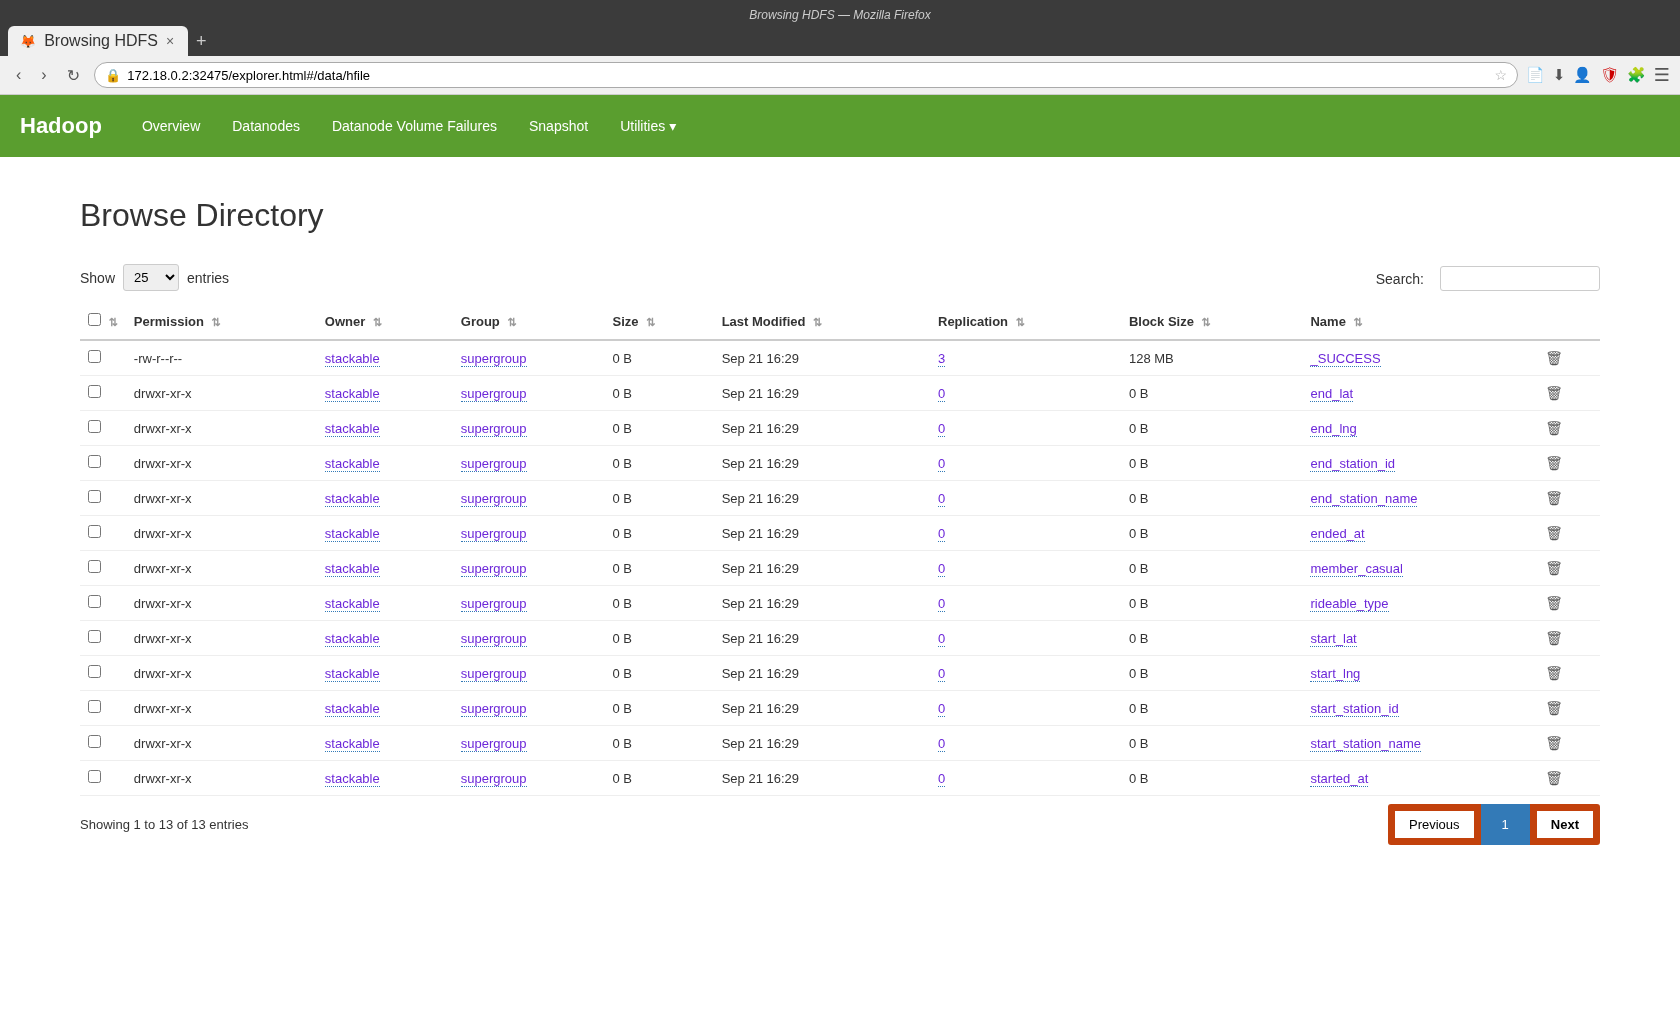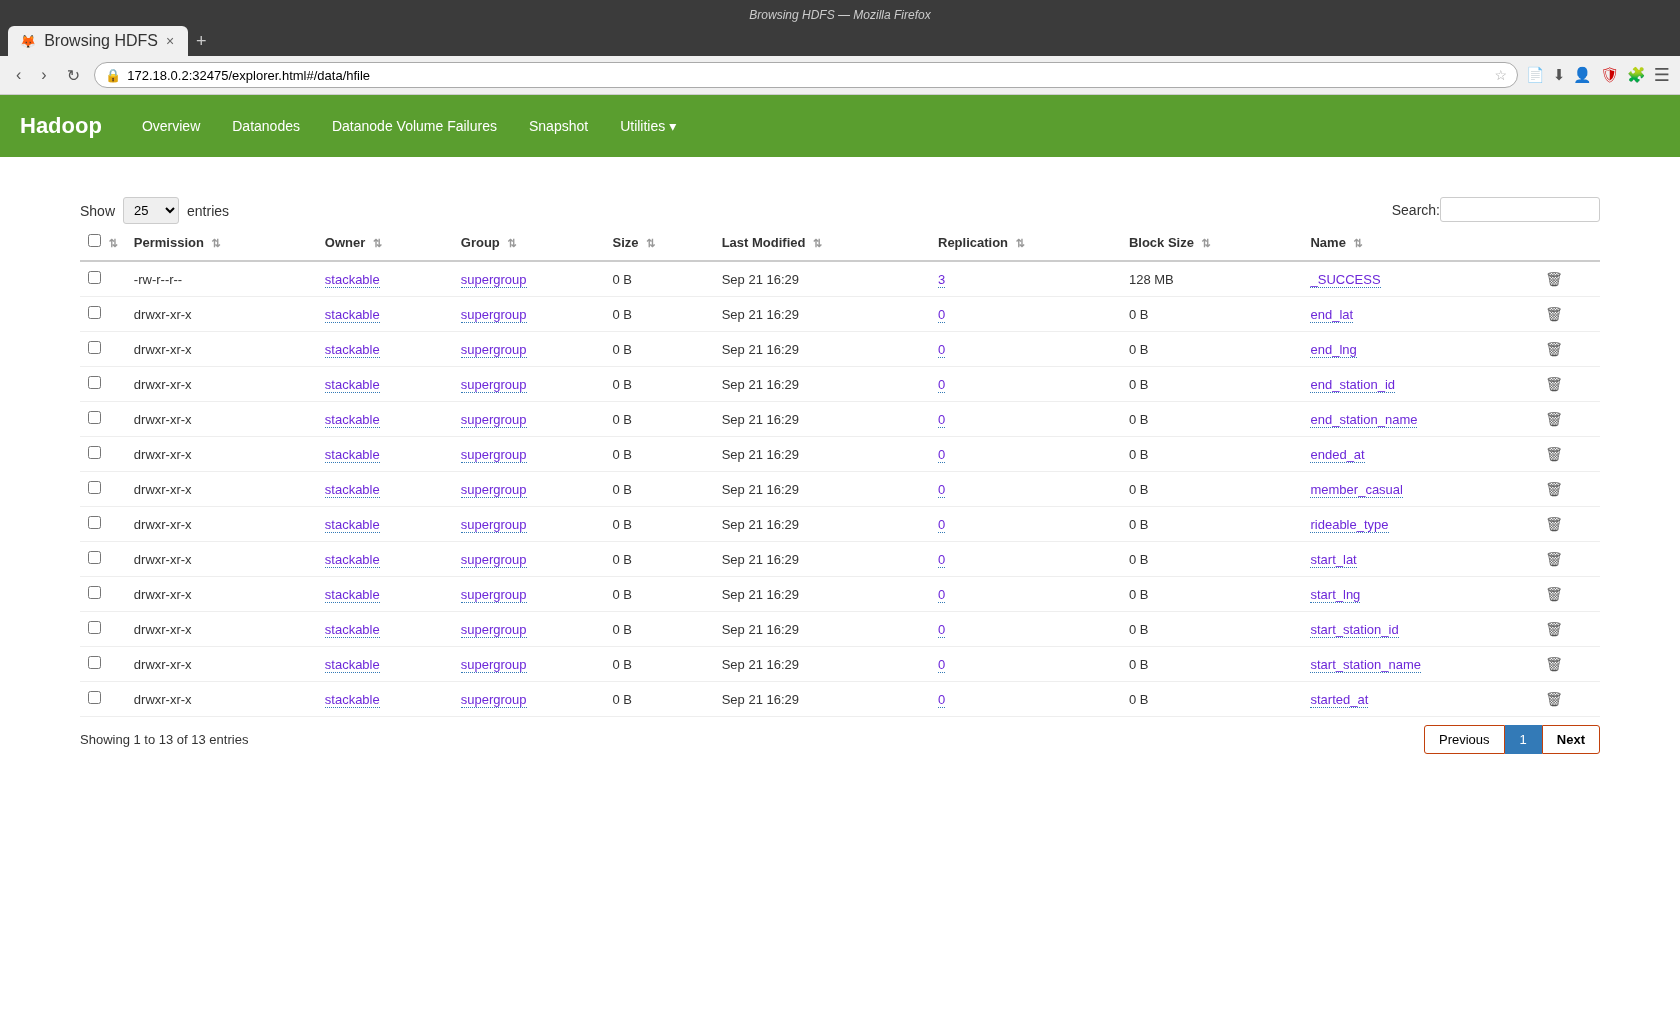--- a/index.html
+++ b/index.html
@@ -31,41 +31,41 @@
     .page-title { font-size: 32px; font-weight: 300; color: #333; margin-bottom: 30px; }
 
     
     .path-bar { display: flex; align-items: center; gap: 0; margin-bottom: 20px; }
     .path-input { flex: 1; padding: 8px 12px; border: 1px solid #ccc; font-size: 14px; border-radius: 3px 0 0 3px; outline: none; }
     .go-btn { padding: 8px 16px; background: #fff; border: 1px solid #ccc; border-left: none; cursor: pointer; font-size: 14px; border-radius: 0 3px 3px 0; }
     .path-action-btns { display: flex; gap: 4px; margin-left: 10px; }
     .path-action-btn { padding: 6px 10px; background: #fff; border: 1px solid #ccc; cursor: pointer; font-size: 16px; border-radius: 3px; color: #555; }
 
     
-    .table-controls { display: flex; justify-content: space-between; align-items: flex-start; }
+    .table-controls { display: flex; justify-content: space-between; align-items: flex-end; margin-bottom: 12px; }
     .show-entries { display: flex; align-items: center; gap: 8px; font-size: 14px; }
     .show-entries select { padding: 4px 6px; border: 1px solid #ccc; border-radius: 3px; font-size: 13px; }
-    .search-box { display: flex; align-items: center; gap: 0; }
+    .search-box { display: flex; align-items: center; gap: 16px; }
     .search-box label { font-size: 14px; }
     .search-box input { padding: 4px 8px; border: 1px solid #ccc; border-radius: 3px; font-size: 13px; width: 160px; }
 
     
     .data-table { width: 100%; border-collapse: collapse; font-size: 13px; }
     .data-table th { border-bottom: 2px solid #ccc; padding: 10px 8px; text-align: left; font-weight: 600; color: #333; white-space: nowrap; cursor: pointer; }
     .data-table th .sort-icon { color: #999; font-size: 11px; margin-left: 4px; }
     .data-table td { padding: 9px 8px; border-bottom: 1px solid #eee; vertical-align: middle; }
     .data-table .checkbox-col { width: 30px; }
     .link-blue { color: #6d28d9; text-decoration: none; border-bottom: 1px dotted #337ab7; }
     .delete-btn { color: #555; cursor: pointer; font-size: 14px; border: none; background: none; }
 
     
     .pagination-area { display: flex; justify-content: space-between; align-items: center; margin-top: 8px; }
     .showing-text { font-size: 13px; color: #333; }
     .pagination-btns { display: flex; gap: 0; }
-    .page-btn { padding: 6px 14px; border: 1px solid #c2410c; background: #fff; cursor: pointer; font-size: 13px; }
+    .page-btn { padding: 6px 14px; border: 7px solid #c2410c; background: #fff; cursor: pointer; font-size: 13px; }
     .page-btn:first-child { border-radius: 3px 0 0 3px; }
     .page-btn:last-child { border-radius: 0 3px 3px 0; font-weight: bold; }
     .page-btn.active { background: #337ab7; color: #fff; border-color: #337ab7; }
   </style>
 </head>
 <body>
 
 <div class="browser-chrome">
   <div class="browser-titlebar">
     <span>Browsing HDFS — Mozilla Firefox</span>
@@ -102,20 +102,21 @@
 <nav class="hadoop-nav">
   <div class="hadoop-brand">Hadoop</div>
   <a class="hadoop-nav-item">Overview</a>
   <a class="hadoop-nav-item">Datanodes</a>
   <a class="hadoop-nav-item">Datanode Volume Failures</a>
   <a class="hadoop-nav-item">Snapshot</a>
   <a class="hadoop-nav-dropdown">Utilities ▾</a>
 </nav>
 
 <div class="main-content">
+  <h1 class="page-title">Browse Directory</h1>
 
 
   <div class="table-controls">
     <div class="show-entries">
       <span>Show</span>
       <select>
         <option value="10">10</option>
         <option value="25" selected="">25</option>
         <option value="50">50</option>
         <option value="100">100</option>

